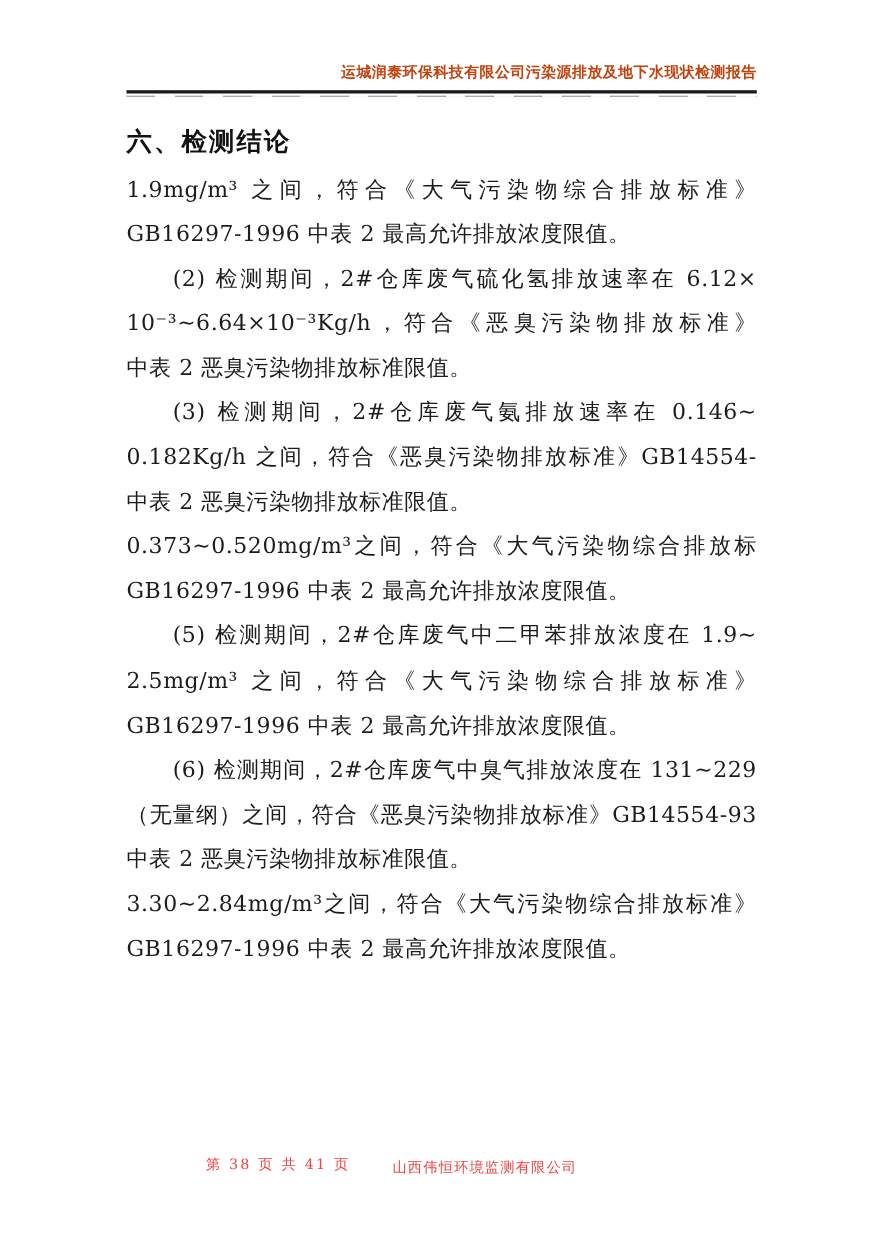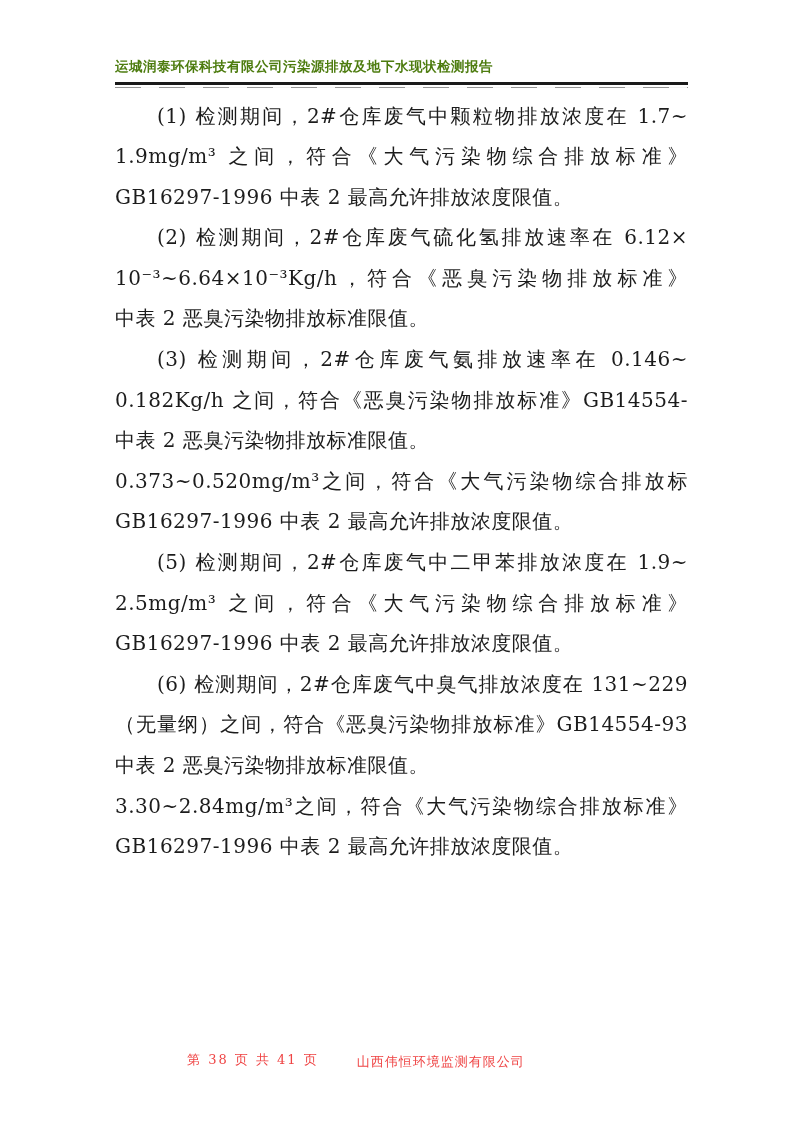--- a/index.html
+++ b/index.html
@@ -11,25 +11,25 @@
     color:#1c1c1c;
     font-family:"DejaVu Serif","Liberation Serif",serif;
     overflow:hidden;
     box-sizing:border-box;
     padding:0 112px 0 115px;
   }
   
   .hdr-text{
     margin-top:56px;
     height:20px;line-height:20px;
-    text-align:left;
+    text-align:right;
     font-size:13.5px;
     font-weight:bold;
     letter-spacing:0.5px;
-    color:#4d7c0f;
+    color:#c2410c;
   }
   .hdr-rule{
     margin-top:6px;
     height:2.5px;
     background:#1a1a1a;
   }
   .hdr-rule-artifact{
     margin-top:2px;
     height:1px;
     background:repeating-linear-gradient(90deg,
@@ -87,25 +87,25 @@
 </style>
 </head>
 <body>
 
 <div class="sheet">
 
   <div class="hdr-text">运城润泰环保科技有限公司污染源排放及地下水现状检测报告</div>
   <div class="hdr-rule"></div>
   <div class="hdr-rule-artifact"></div>
 
+  <h1 class="title">六、检测结论</h1>
 
   <div class="body">
 
     <p class="para">
-      <span class="ln first">(1) 检测期间，2#仓库废气中颗粒物排放浓度在 1.7~</span>
       <span class="ln">1.9mg/m³ 之间，符合《大气污染物综合排放标准》</span>
       <span class="ln last">GB16297-1996 中表 2 最高允许排放浓度限值。</span>
     </p>
 
     <p class="para">
       <span class="ln first">(2) 检测期间，2#仓库废气硫化氢排放速率在 6.12×</span>
       <span class="ln">10⁻³~6.64×10⁻³Kg/h，符合《恶臭污染物排放标准》GB14554-93</span>
       <span class="ln last">中表 2 恶臭污染物排放标准限值。</span>
     </p>
 

